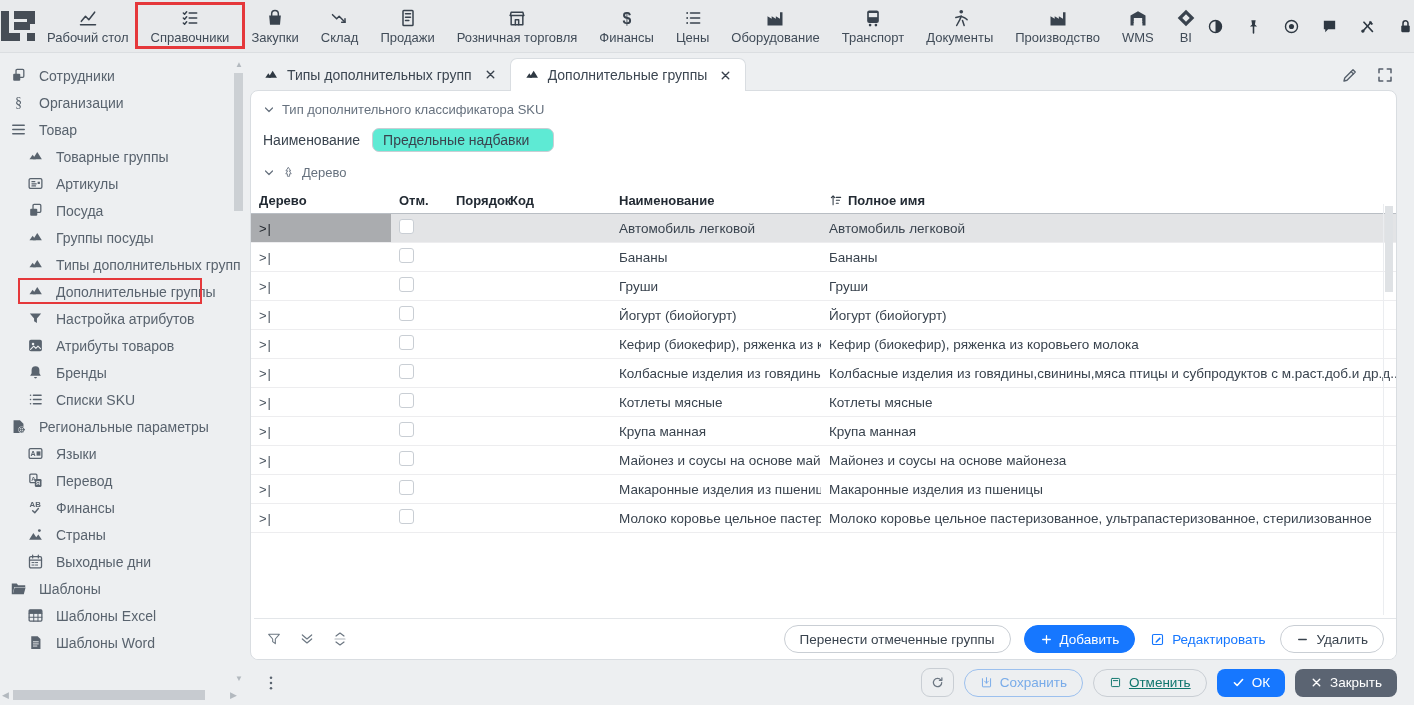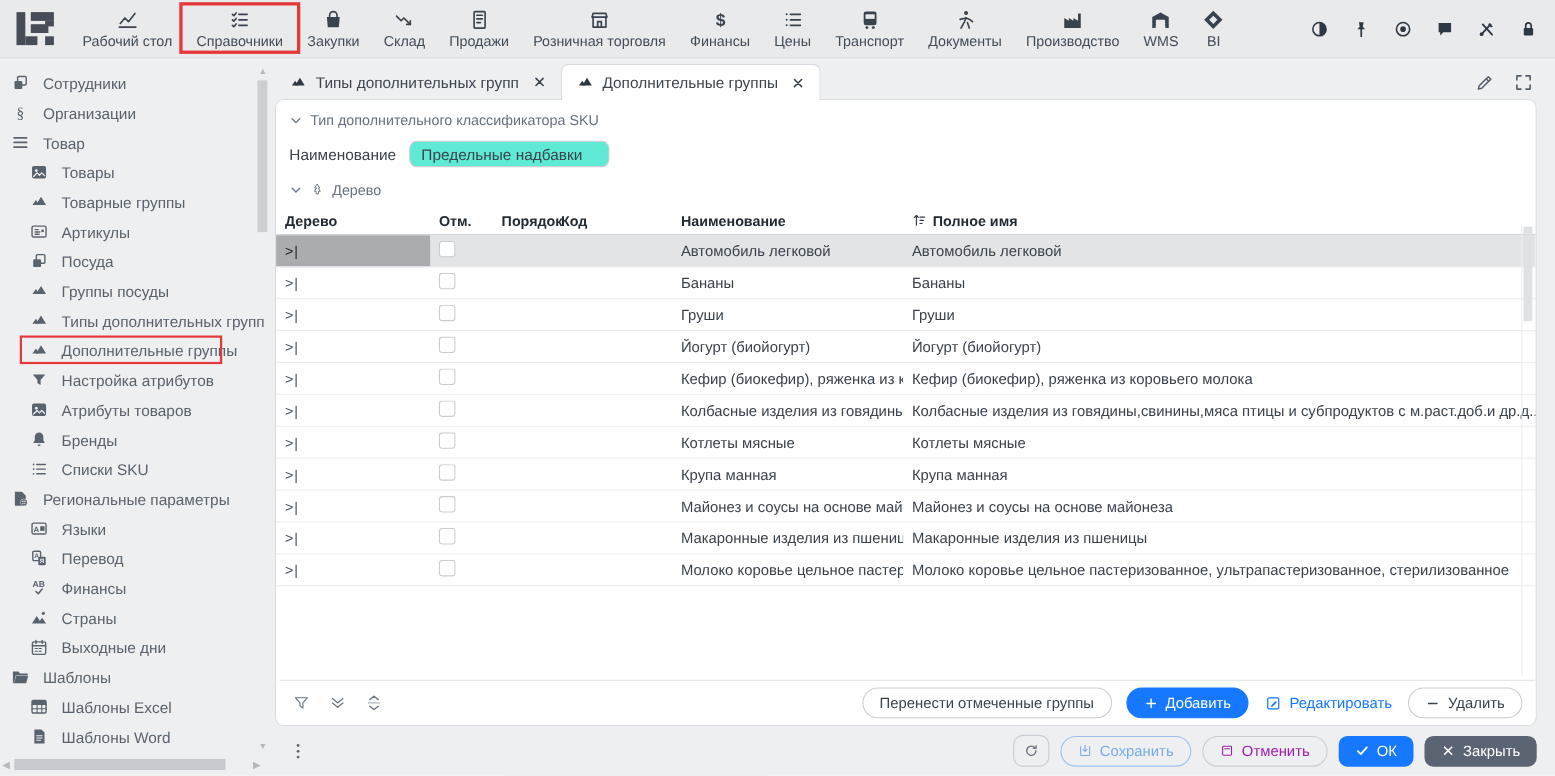--- a/index.html
+++ b/index.html
@@ -94,21 +94,21 @@
 
   
   .statusbar{height:45px;flex:none;display:flex;align-items:center;padding-left:12px;}
   .sb-dots{color:#5a6470;background:none;border:none;padding:0;cursor:pointer;}
   .sb-dots svg{width:18px;height:18px;}
   .st-btns{margin-left:auto;display:flex;align-items:center;gap:10px;}
   .btn-sq{width:33px;height:29px;border:1px solid #c9ced4;border-radius:9px;background:transparent;
           color:#6b7682;display:inline-flex;align-items:center;justify-content:center;cursor:pointer;padding:0;}
   .btn-sq svg{width:15px;height:15px;}
   .btn-save{border-color:#9cc0ee;color:#78abe9;background:transparent;}
-  .btn-cancel{color:#a21caf;background:transparent;}
+  .btn-cancel{color:#0f766e;background:transparent;text-decoration:underline;}
   .btn-ok{background:#1677ff;color:#fff;border:none;border-radius:8px;font-weight:400;}
   .btn-close{background:#5b6472;color:#fff;border:none;border-radius:8px;}
 </style>
 </head>
 <body>
 
 <div class="app">
 
   <header class="topbar">
     <div class="logo">
@@ -195,20 +195,28 @@
         <div class="top-item">
           <span class="ticon">
             <svg viewBox="0 0 24 24" fill="none" stroke="currentColor" stroke-width="1.8" stroke-linecap="round" stroke-linejoin="round">
               <circle cx="5" cy="6" r="1.1" fill="currentColor" stroke="none"></circle>
               <circle cx="5" cy="12" r="1.1" fill="currentColor" stroke="none"></circle>
               <circle cx="5" cy="18" r="1.1" fill="currentColor" stroke="none"></circle>
               <path d="M9 6h11M9 12h11M9 18h11"></path>
             </svg>
           </span>
                  <span class="tlabel">Цены</span>
+        </div>
+        <div class="top-item">
+          <span class="ticon">
+            <svg viewBox="0 0 24 24" fill="none" stroke="currentColor" stroke-width="1.8" stroke-linecap="round" stroke-linejoin="round">
+              <path d="M3 21V10l5 3v-3l5 3v-3l5 3V5h3v16z" fill="currentColor" stroke="none"></path>
+            </svg>
+          </span>
+                 <span class="tlabel">Оборудование</span>
         </div>
         <div class="top-item">
           <span class="ticon">
             <svg viewBox="0 0 24 24" fill="none" stroke="currentColor" stroke-width="1.8" stroke-linecap="round" stroke-linejoin="round">
               <rect x="5" y="3" width="14" height="15" rx="2.5" fill="currentColor" stroke="none"></rect>
               <rect x="7" y="6" width="10" height="5" fill="#e8eaec" stroke="none"></rect>
               <circle cx="8.5" cy="20.5" r="1.6" fill="currentColor" stroke="none"></circle>
               <circle cx="15.5" cy="20.5" r="1.6" fill="currentColor" stroke="none"></circle>
             </svg>
           </span>
@@ -324,30 +332,20 @@
           <span class="sicon">
             <svg viewBox="0 0 24 24" fill="none" stroke="currentColor" stroke-width="1.8" stroke-linecap="round" stroke-linejoin="round">
               <path d="M4 6h16M4 12h16M4 18h16" stroke-width="2.3"></path>
             </svg>
           </span>
                  <span>Товар</span>
         </div>
         <div class="sb-item d1">
           <span class="sicon">
             <svg viewBox="0 0 24 24" fill="none" stroke="currentColor" stroke-width="1.8" stroke-linecap="round" stroke-linejoin="round">
-              <rect x="3" y="4" width="18" height="16" rx="2.5" fill="currentColor" stroke="none"></rect>
-              <circle cx="8.5" cy="10" r="1.8" fill="#eef0f2" stroke="none"></circle>
-              <path d="M5 17.5l4.5-4.5 3 3 3-3 3.5 3.5" stroke="#eef0f2" stroke-width="1.6"></path>
-            </svg>
-          </span>
-                 <span>Товары</span>
-        </div>
-        <div class="sb-item d1">
-          <span class="sicon">
-            <svg viewBox="0 0 24 24" fill="none" stroke="currentColor" stroke-width="1.8" stroke-linecap="round" stroke-linejoin="round">
               <path d="M8 9.5l4.5 6.5H3.5z" fill="currentColor" stroke="none"></path>
               <path d="M14.5 5.5L21 16H8z" fill="currentColor" stroke="none"></path>
             </svg>
           </span>
                  <span>Товарные группы</span>
         </div>
         <div class="sb-item d1">
           <span class="sicon">
             <svg viewBox="0 0 24 24" fill="none" stroke="currentColor" stroke-width="1.8" stroke-linecap="round" stroke-linejoin="round">
               <rect x="3" y="5" width="18" height="14" rx="2"></rect>

